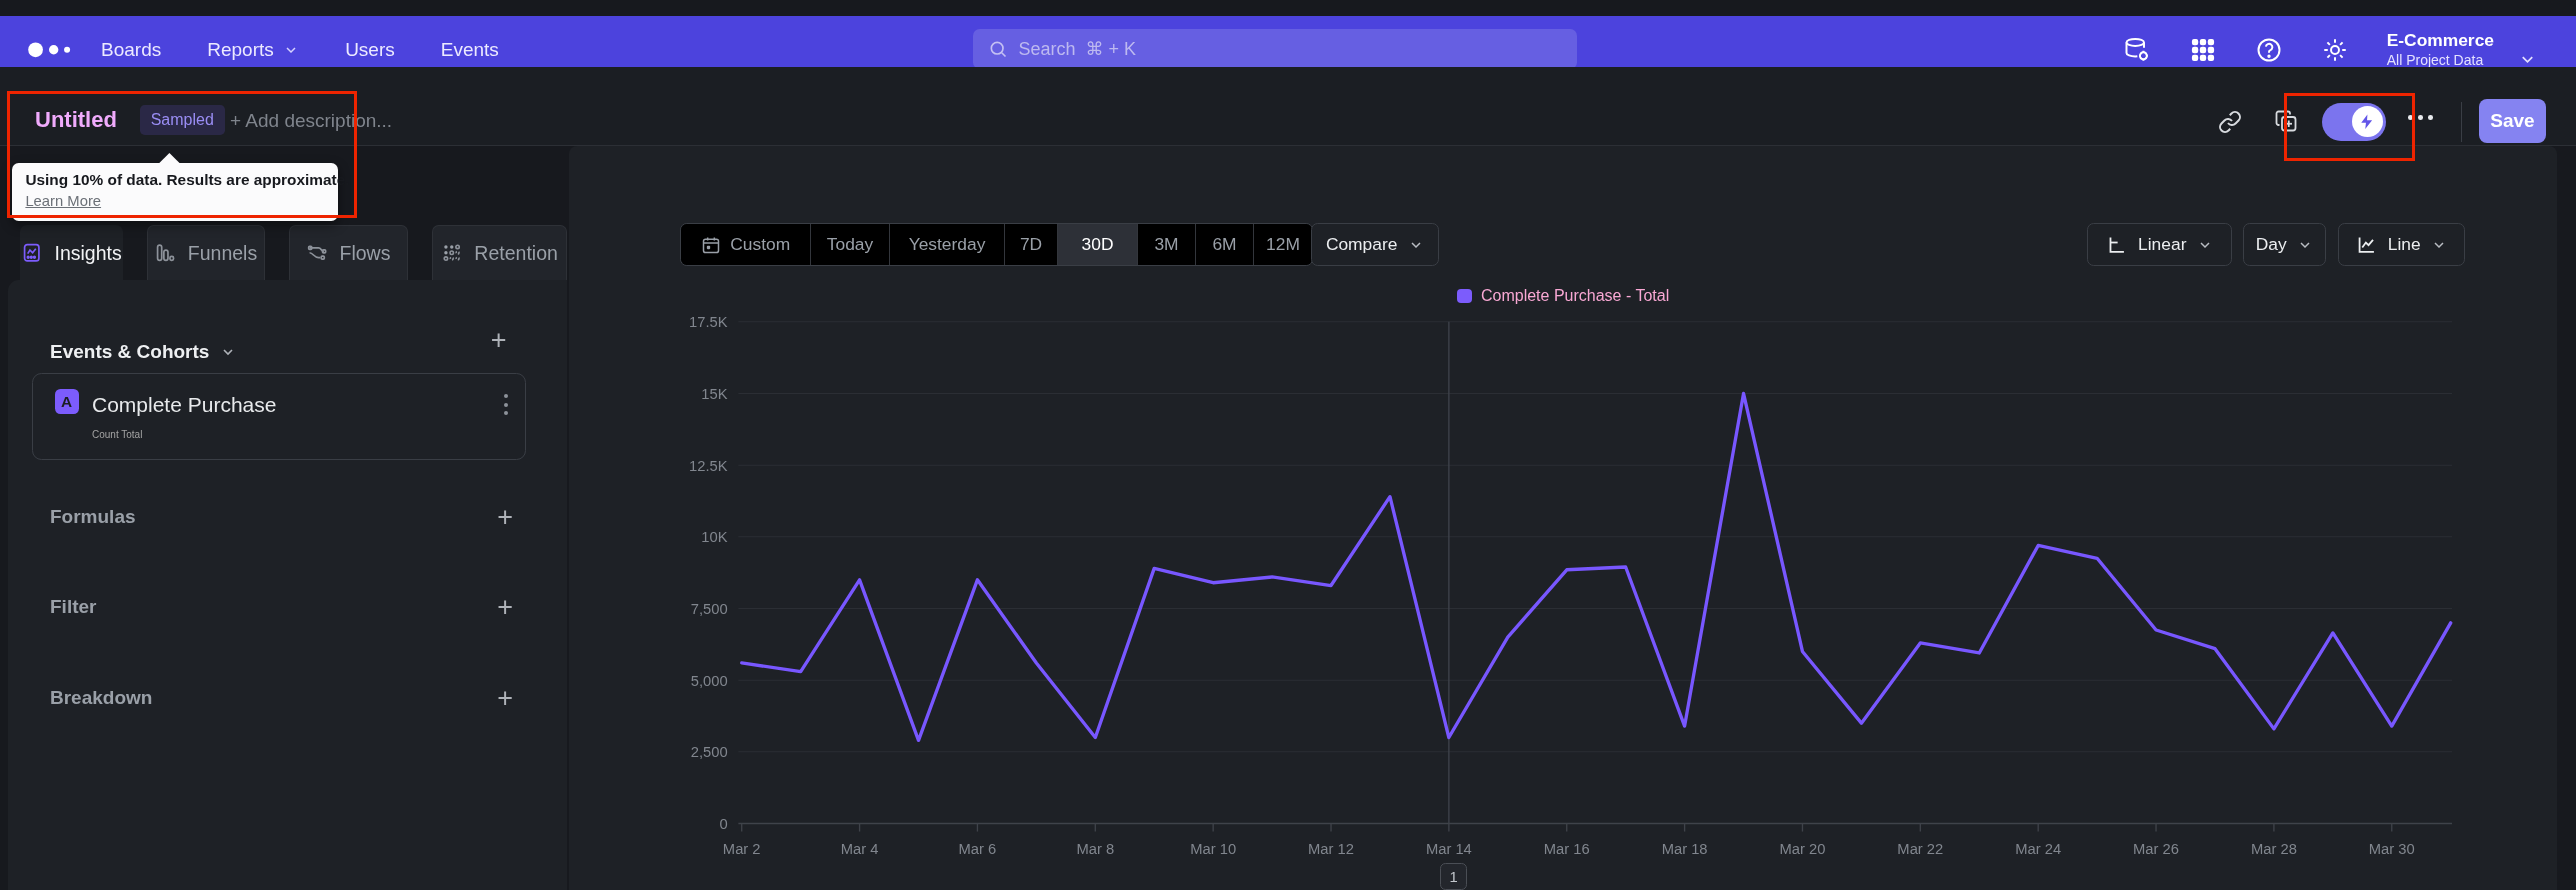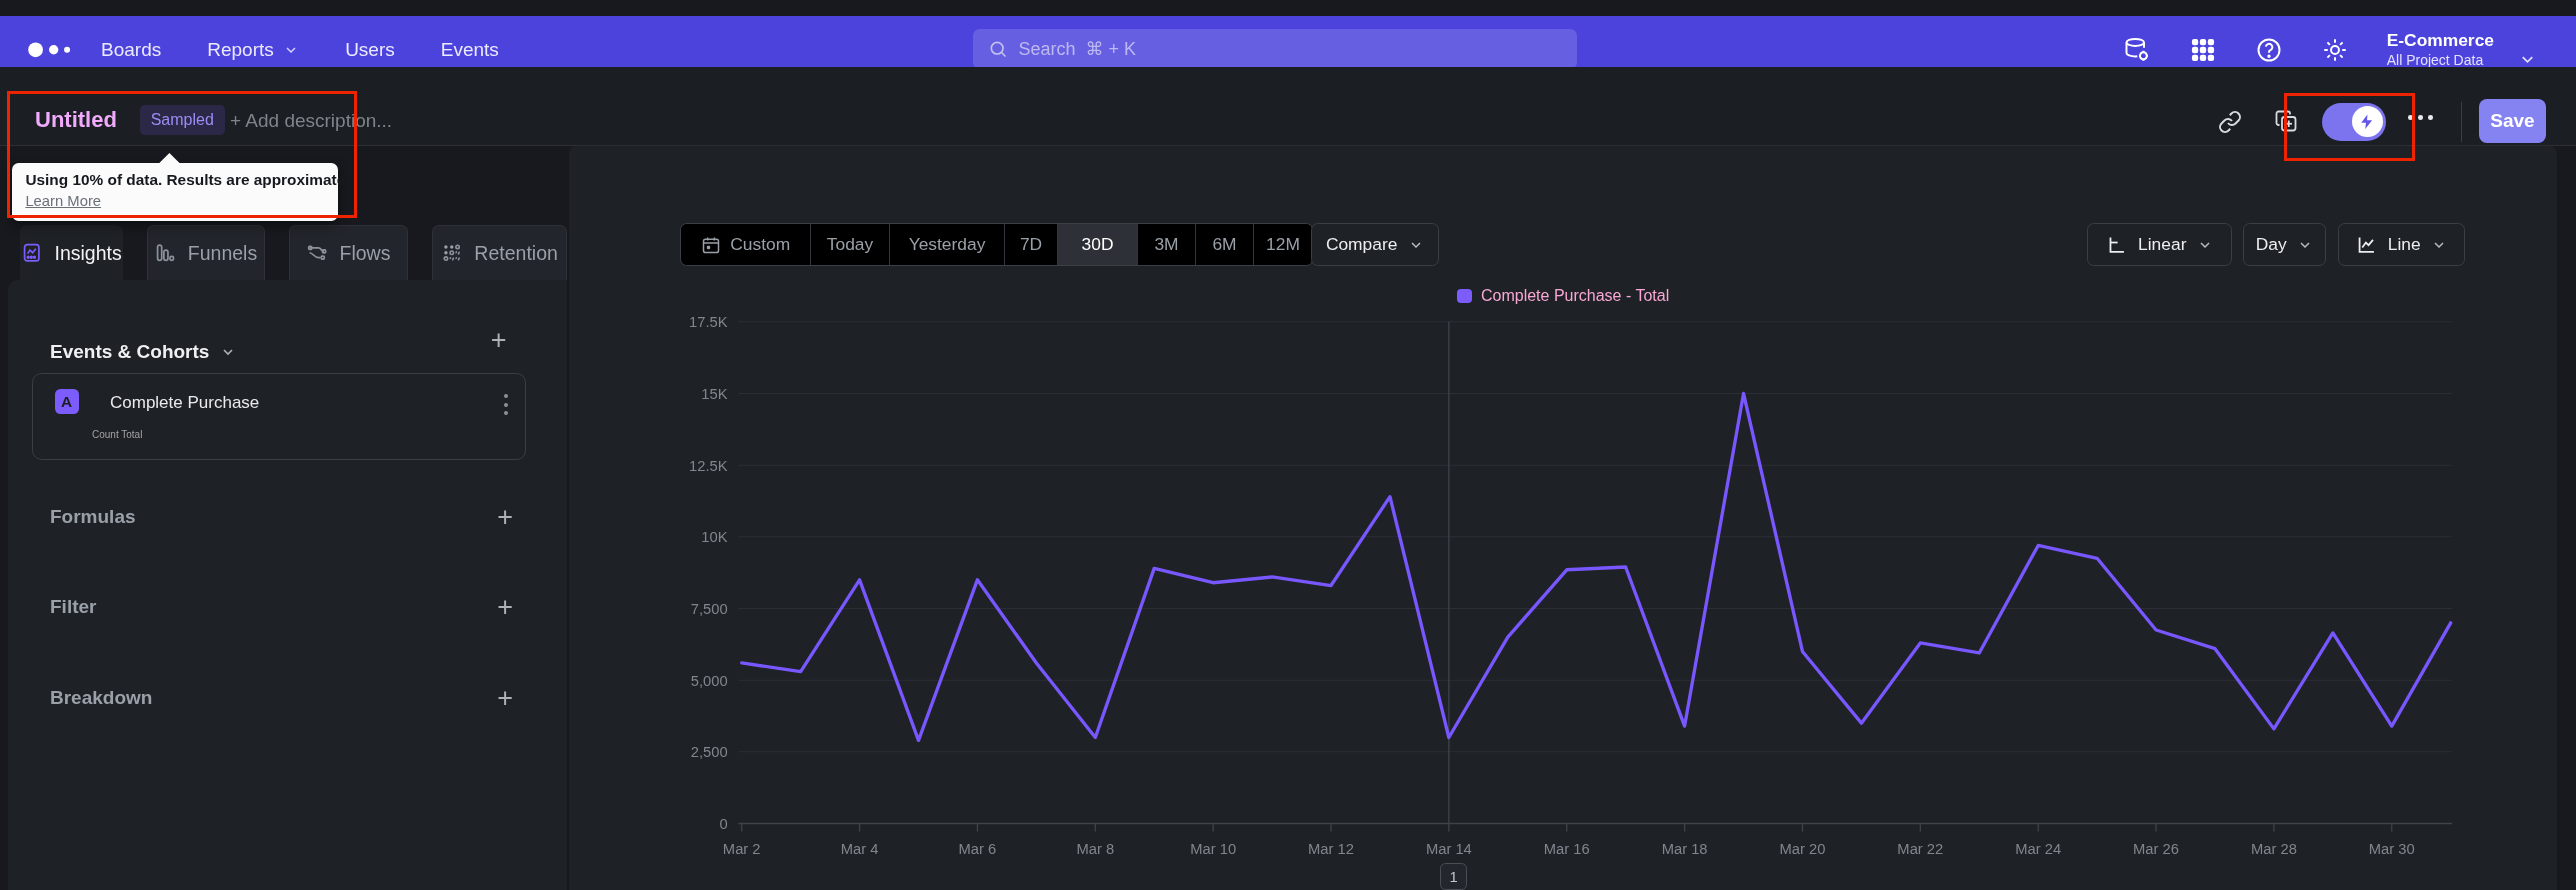--- a/index.html
+++ b/index.html
@@ -57,21 +57,21 @@
   .tab { display:flex; align-items:center; justify-content:center; gap:12px; font-size:19.5px; color:#9aa0a8; background:#22252b; border:0.7px solid #2e3137; border-bottom:none; border-radius:6.7px 6.7px 0 0; cursor:pointer; }
   .tab svg { width:21.5px; height:21.5px; stroke:#8d929a; }
   .tab.active { background:#1e2126; color:#f2f3f5; border-color:transparent; }
   .tab.active svg { stroke:#7c5cfc; }
   .side-panel { position:absolute; left:8px; top:280px; width:559px; height:610px; background:#1e2126; border-radius:10.7px 0 0 0; }
   .events-header { position:absolute; left:50px; top:341px; display:flex; align-items:center; gap:10.7px; color:#eef0f2; font-size:19px; font-weight:bold; cursor:pointer; }
   .events-header svg { width:16px; height:16px; stroke:#aeb2b8; }
   .plus-btn { position:absolute; width:29.5px; height:29.5px; color:#aeb2b8; font-size:27px; font-weight:300; display:flex; align-items:center; justify-content:center; cursor:pointer; line-height:1; }
   .event-card { position:absolute; left:32px; top:373px; width:494px; height:87px; border:1.3px solid #3a3e45; border-radius:9.4px; background:#1e2126; cursor:pointer; }
   .event-letter { position:absolute; left:21.5px; top:14.8px; width:24px; height:25.5px; background:#7c5cfc; border-radius:5.4px; color:#1b1e23; font-size:15.4px; font-weight:bold; display:flex; align-items:center; justify-content:center; }
-  .event-name { position:absolute; left:59px; top:19px; font-size:17px; color:#e8eaec;margin-left:18px; }
+  .event-name { position:absolute; left:59px; top:19px; font-size:21px; color:#e8eaec; }
   .event-metric { position:absolute; left:59px; top:55px; font-size:10px; color:#a3a3a3; }
   .kebab { position:absolute; right:17.4px; top:20px; display:flex; flex-direction:column; gap:4.7px; cursor:pointer; }
   .kebab i { width:4px; height:4px; border-radius:50%; background:#8d929a; }
   .section-row { position:absolute; left:50px; width:470px; height:34px; display:flex; align-items:center; justify-content:space-between; }
   .section-label { font-size:19px; font-weight:bold; color:#9aa0a8; }
 
   
   .chart-panel { position:absolute; left:569px; top:146px; width:1988px; height:744px; background:#1e2126; border-radius:8px 8px 0 0; }
   .seg-group { position:absolute; left:680px; top:223px; height:43px; display:flex; border:1.3px solid #3a3e45; border-radius:6.7px; overflow:hidden; z-index:3; }
   .seg { display:flex; align-items:center; justify-content:center; gap:9.4px; font-size:17.4px; color:#9aa0a8; border-left:0.7px solid #33363c; cursor:pointer; background:#000000; }

